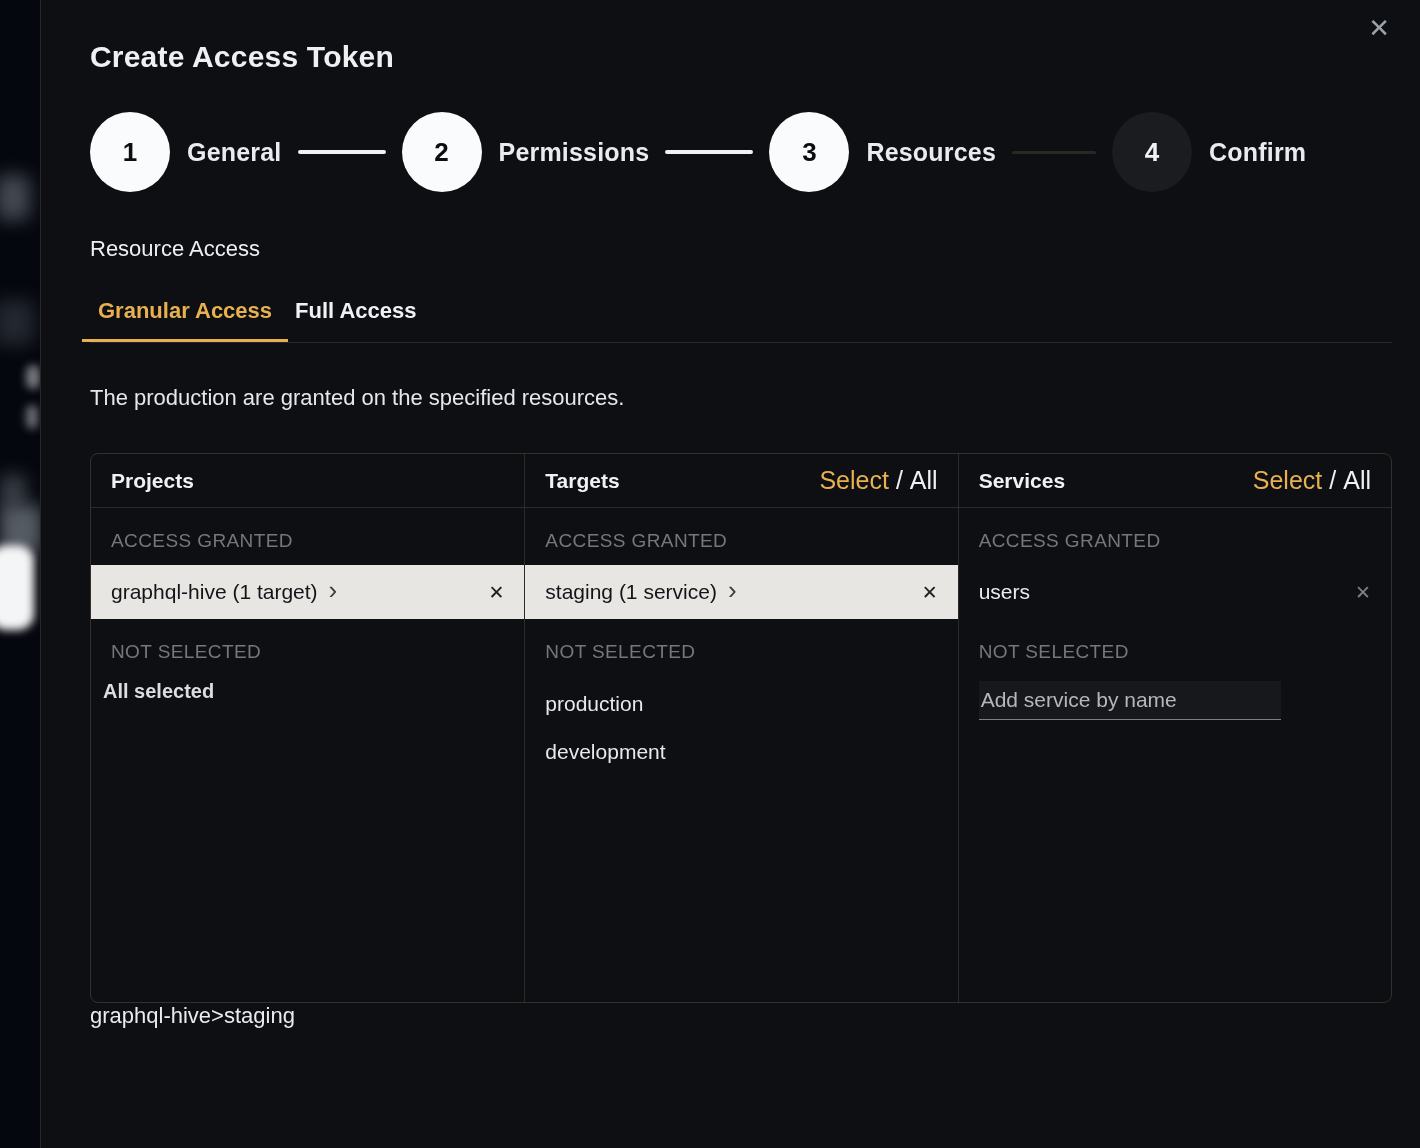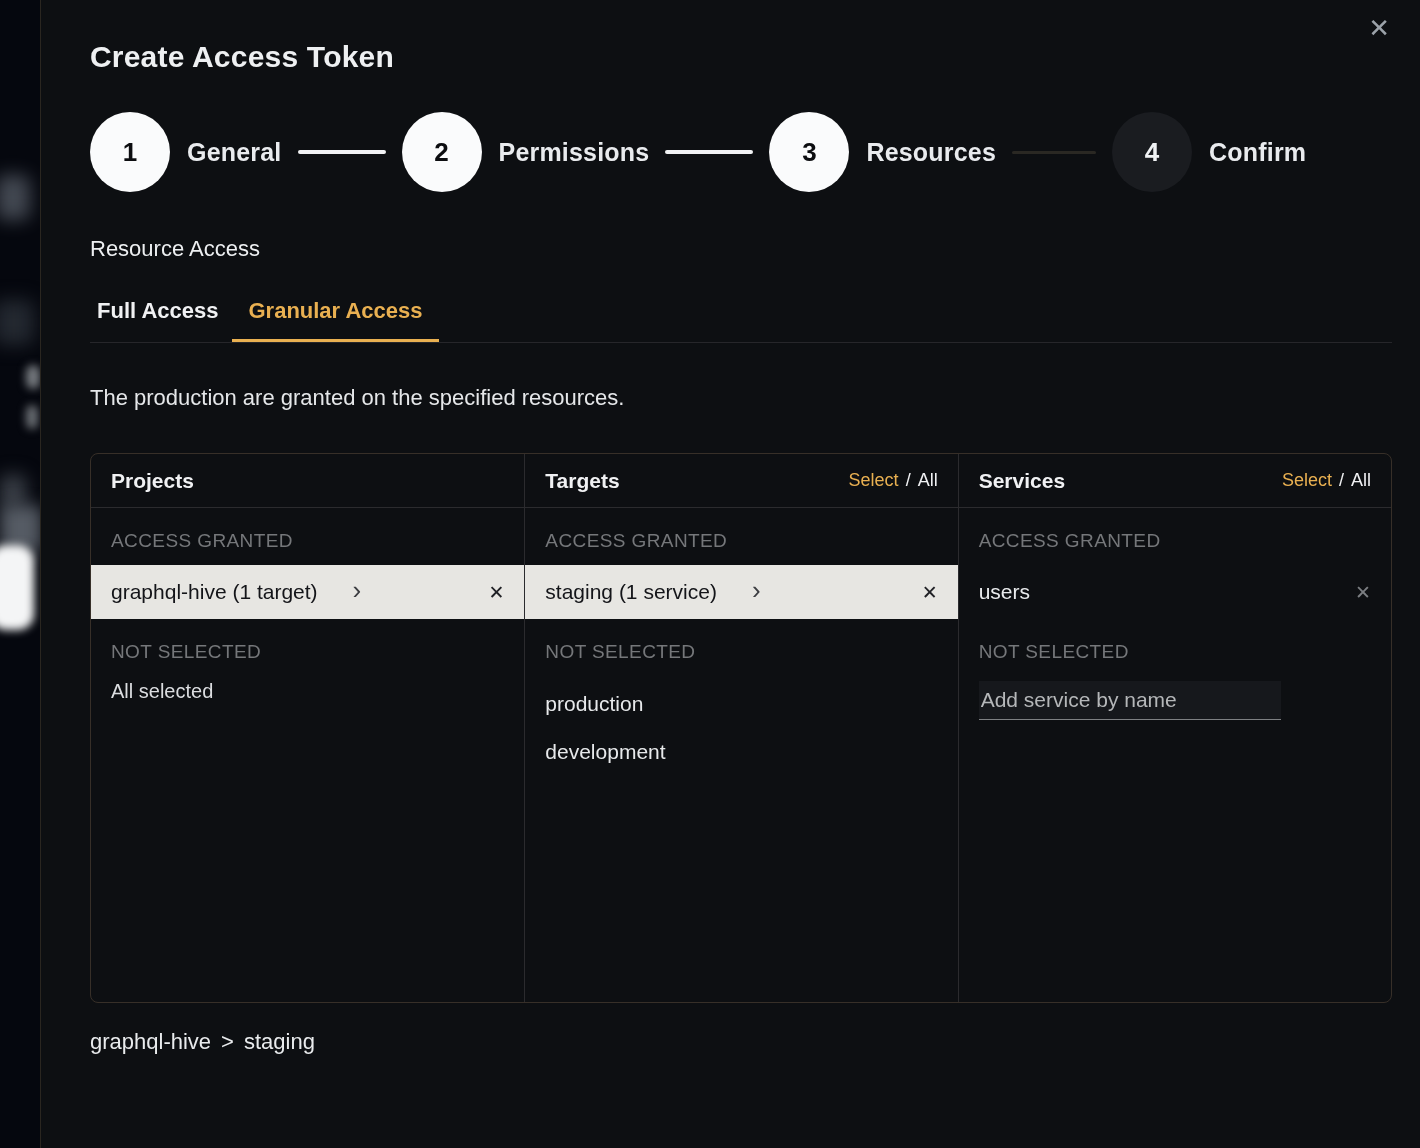--- a/index.html
+++ b/index.html
@@ -72,51 +72,51 @@
     overflow: hidden;
   }
   .col { position: relative; }
   .col + .col { border-left: 1px solid #2b2b2e; }
 
   .col-header {
     height: 54px; display: flex; align-items: center; justify-content: space-between;
     padding: 0 20px; border-bottom: 1px solid #2b2b2e;
   }
   .col-title { font-size: 21px; font-weight: 700; color: #f0f1f3; }
-  .select-all { font-size: 18px; display: flex; gap: 7px; align-items: center; }
+  .select-all { font-size: 25px; display: flex; gap: 7px; align-items: center; }
   .select-link { color: #e9b051; cursor: pointer; }
   .sl-sep { color: #f0f1f3; }
   .all-link { color: #f0f1f3; cursor: pointer; }
 
   .section-label { margin: 22px 20px 0; font-size: 19px; color: #75777a; letter-spacing: .4px; }
 
   .granted-row {
     margin-top: 13px; height: 54px; display: flex; align-items: center;
     padding: 0 20px; font-size: 21px; cursor: pointer;
   }
-  .granted-row.highlight { background: #e7e6e2; color: #141519; font-weight: 500; gap: 24px; }
+  .granted-row.highlight { background: #e7e6e2; color: #141519; font-weight: 500; }
   .granted-row.plain { color: #e9ebed; gap: 20px; }
   .row-chevron { margin-left: 11px; font-size: 26px; line-height: 1; color: #3c3d41; padding-bottom: 4px; }
   .row-remove { margin-left: auto; font-size: 19px; cursor: pointer; line-height: 1; }
   .highlight .row-remove { color: #212226; }
   .plain .row-remove { color: #7b7e82; }
 
-  .ns-note { margin: 17px 20px 0; font-size: 20px; color: #dbdde0; }
+  .ns-note { margin: 17px 12px 0; font-size: 20px; color: #dbdde0; font-weight: bold; }
   .ns-item { margin: 24px 20px 0; font-size: 21px; color: #e7e9eb; cursor: pointer; }
   .ns-item.second { margin-top: 29px; }
 
   .service-input {
     margin: 18px 20px 0; width: 302px; height: 39px;
     background: #16181c; border: none; border-bottom: 1px solid #7e8083;
     color: #e9ebed; font-size: 21px; padding: 0 12px 0 2px; outline: none;
     font-family: inherit;
   }
   .service-input::placeholder { color: #b5b7b9; }
 
-  .breadcrumb { margin-top: 26px; font-size: 22px; color: #e9ebed; display: flex; gap: 10px; align-items: center; }
+  .breadcrumb { font-size: 22px; color: #e9ebed; display: flex; align-items: center; }
 </style>
 </head>
 <body>
 
 <div class="backdrop-strip">
   <div class="blob blob-1"></div>
   <div class="blob blob-2"></div>
   <div class="blob blob-3"></div>
   <div class="blob blob-4"></div>
   <div class="blob blob-5"></div>
@@ -148,22 +148,22 @@
       <div class="connector pending"></div>
       <div class="step">
         <div class="step-circle pending">4</div>
         <div class="step-label">Confirm</div>
       </div>
     </div>
 
     <div class="section-heading">Resource Access</div>
 
     <div class="tabs">
+      <div class="tab active">Granular Access</div>
       <div class="tab">Full Access</div>
-      <div class="tab active">Granular Access</div>
     </div>
 
     <p class="tab-desc">The production are granted on the specified resources.</p>
 
     <div class="resource-table">
 
       <div class="col">
         <div class="col-header">
           <span class="col-title">Projects</span>
         </div>

